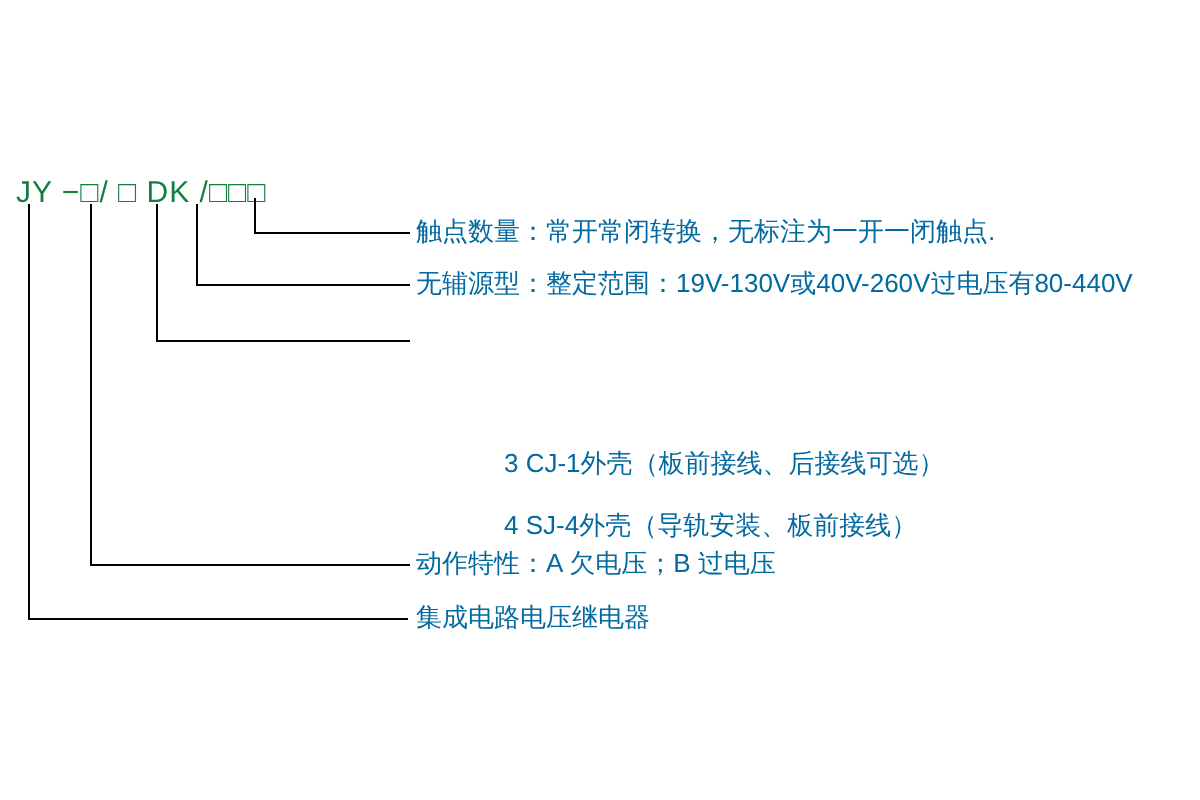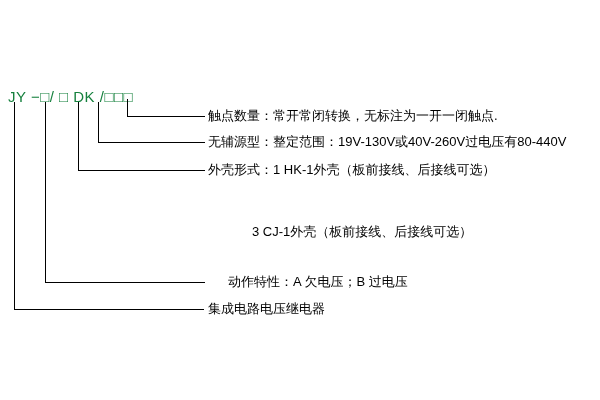--- a/index.html
+++ b/index.html
@@ -25,21 +25,21 @@
     top: 88px;
     font-size: 15px;
     letter-spacing: 0.5px;
     white-space: nowrap;
     color: #15803d;
   }
   .txt {
     position: absolute;
     font-size: 13px;
     white-space: nowrap;
-    color: #000000;
+    color: #0369a1;
     line-height: 16px;
   }
   .leader {
     position: absolute;
     background: #000;
   }
   .h {
     height: 1px;
   }
   .v {
@@ -61,26 +61,26 @@
   <div class="txt" style="left:208px; top:108px;">触点数量：常开常闭转换，无标注为一开一闭触点.</div>
 
   <div class="leader v" style="left:98px; top:102px; height:40px;"></div>
   <div class="leader h" style="left:98px; top:142px; width:107px;"></div>
 
   <div class="txt" style="left:208px; top:134px;text-align:right;">无辅源型：整定范围：19V-130V或40V-260V过电压有80-440V</div>
 
   <div class="leader v" style="left:78px; top:102px; height:68px;"></div>
   <div class="leader h" style="left:78px; top:170px; width:127px;"></div>
 
-  <div class="txt" style="left:208px; top:162px;">外壳形式：1  HK-1外壳（板前接线、后接线可选）</div>
   <div class="txt" style="left:252px; top:224px;text-align:right;">3   CJ-1外壳（板前接线、后接线可选）</div>
+  <div class="txt" style="left:252px; top:255px;">4   SJ-4外壳（导轨安装、板前接线）</div>
 
   <div class="leader v" style="left:45px; top:102px; height:180px;"></div>
   <div class="leader h" style="left:45px; top:282px; width:160px;"></div>
 
-  <div class="txt" style="left:208px; top:274px;margin-left:20px;">动作特性：A  欠电压；B  过电压</div>
+  <div class="txt" style="left:208px; top:274px;">动作特性：A  欠电压；B  过电压</div>
 
   <div class="leader v" style="left:14px; top:102px; height:207px;"></div>
   <div class="leader h" style="left:14px; top:309px; width:190px;"></div>
 
   <div class="txt" style="left:208px; top:301px;">集成电路电压继电器</div>
 
 </div>
 
 </body></html>

